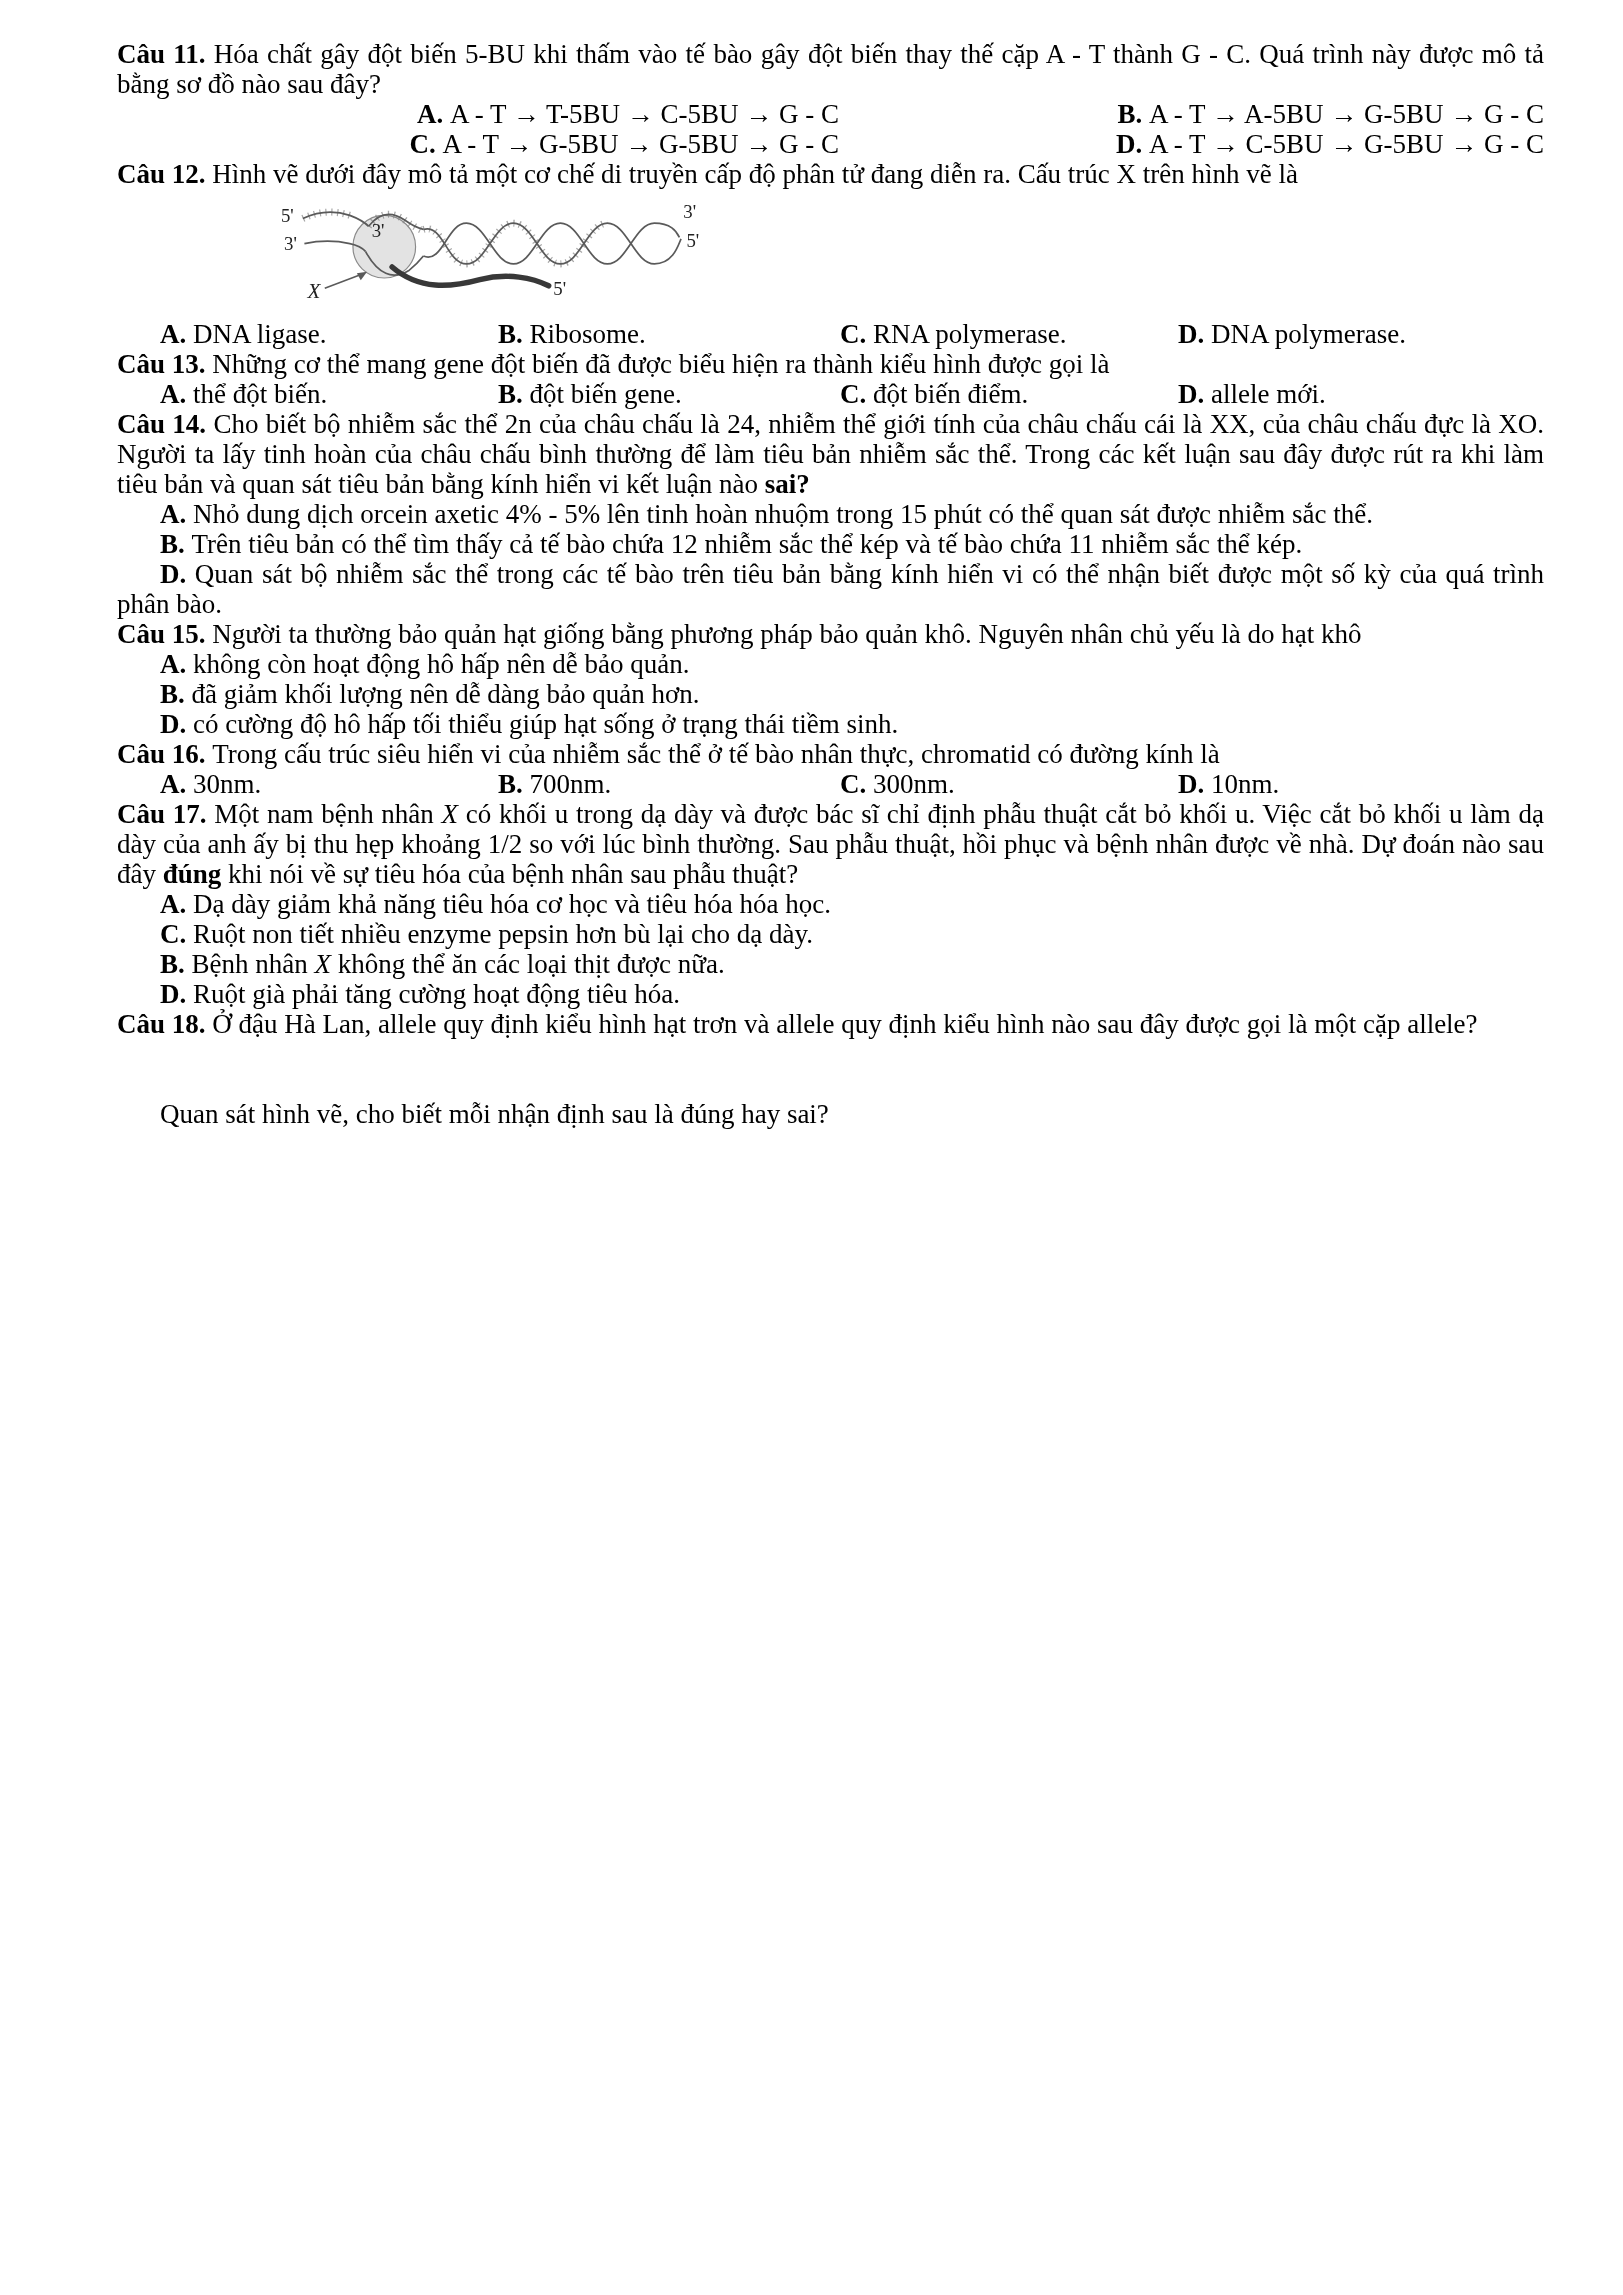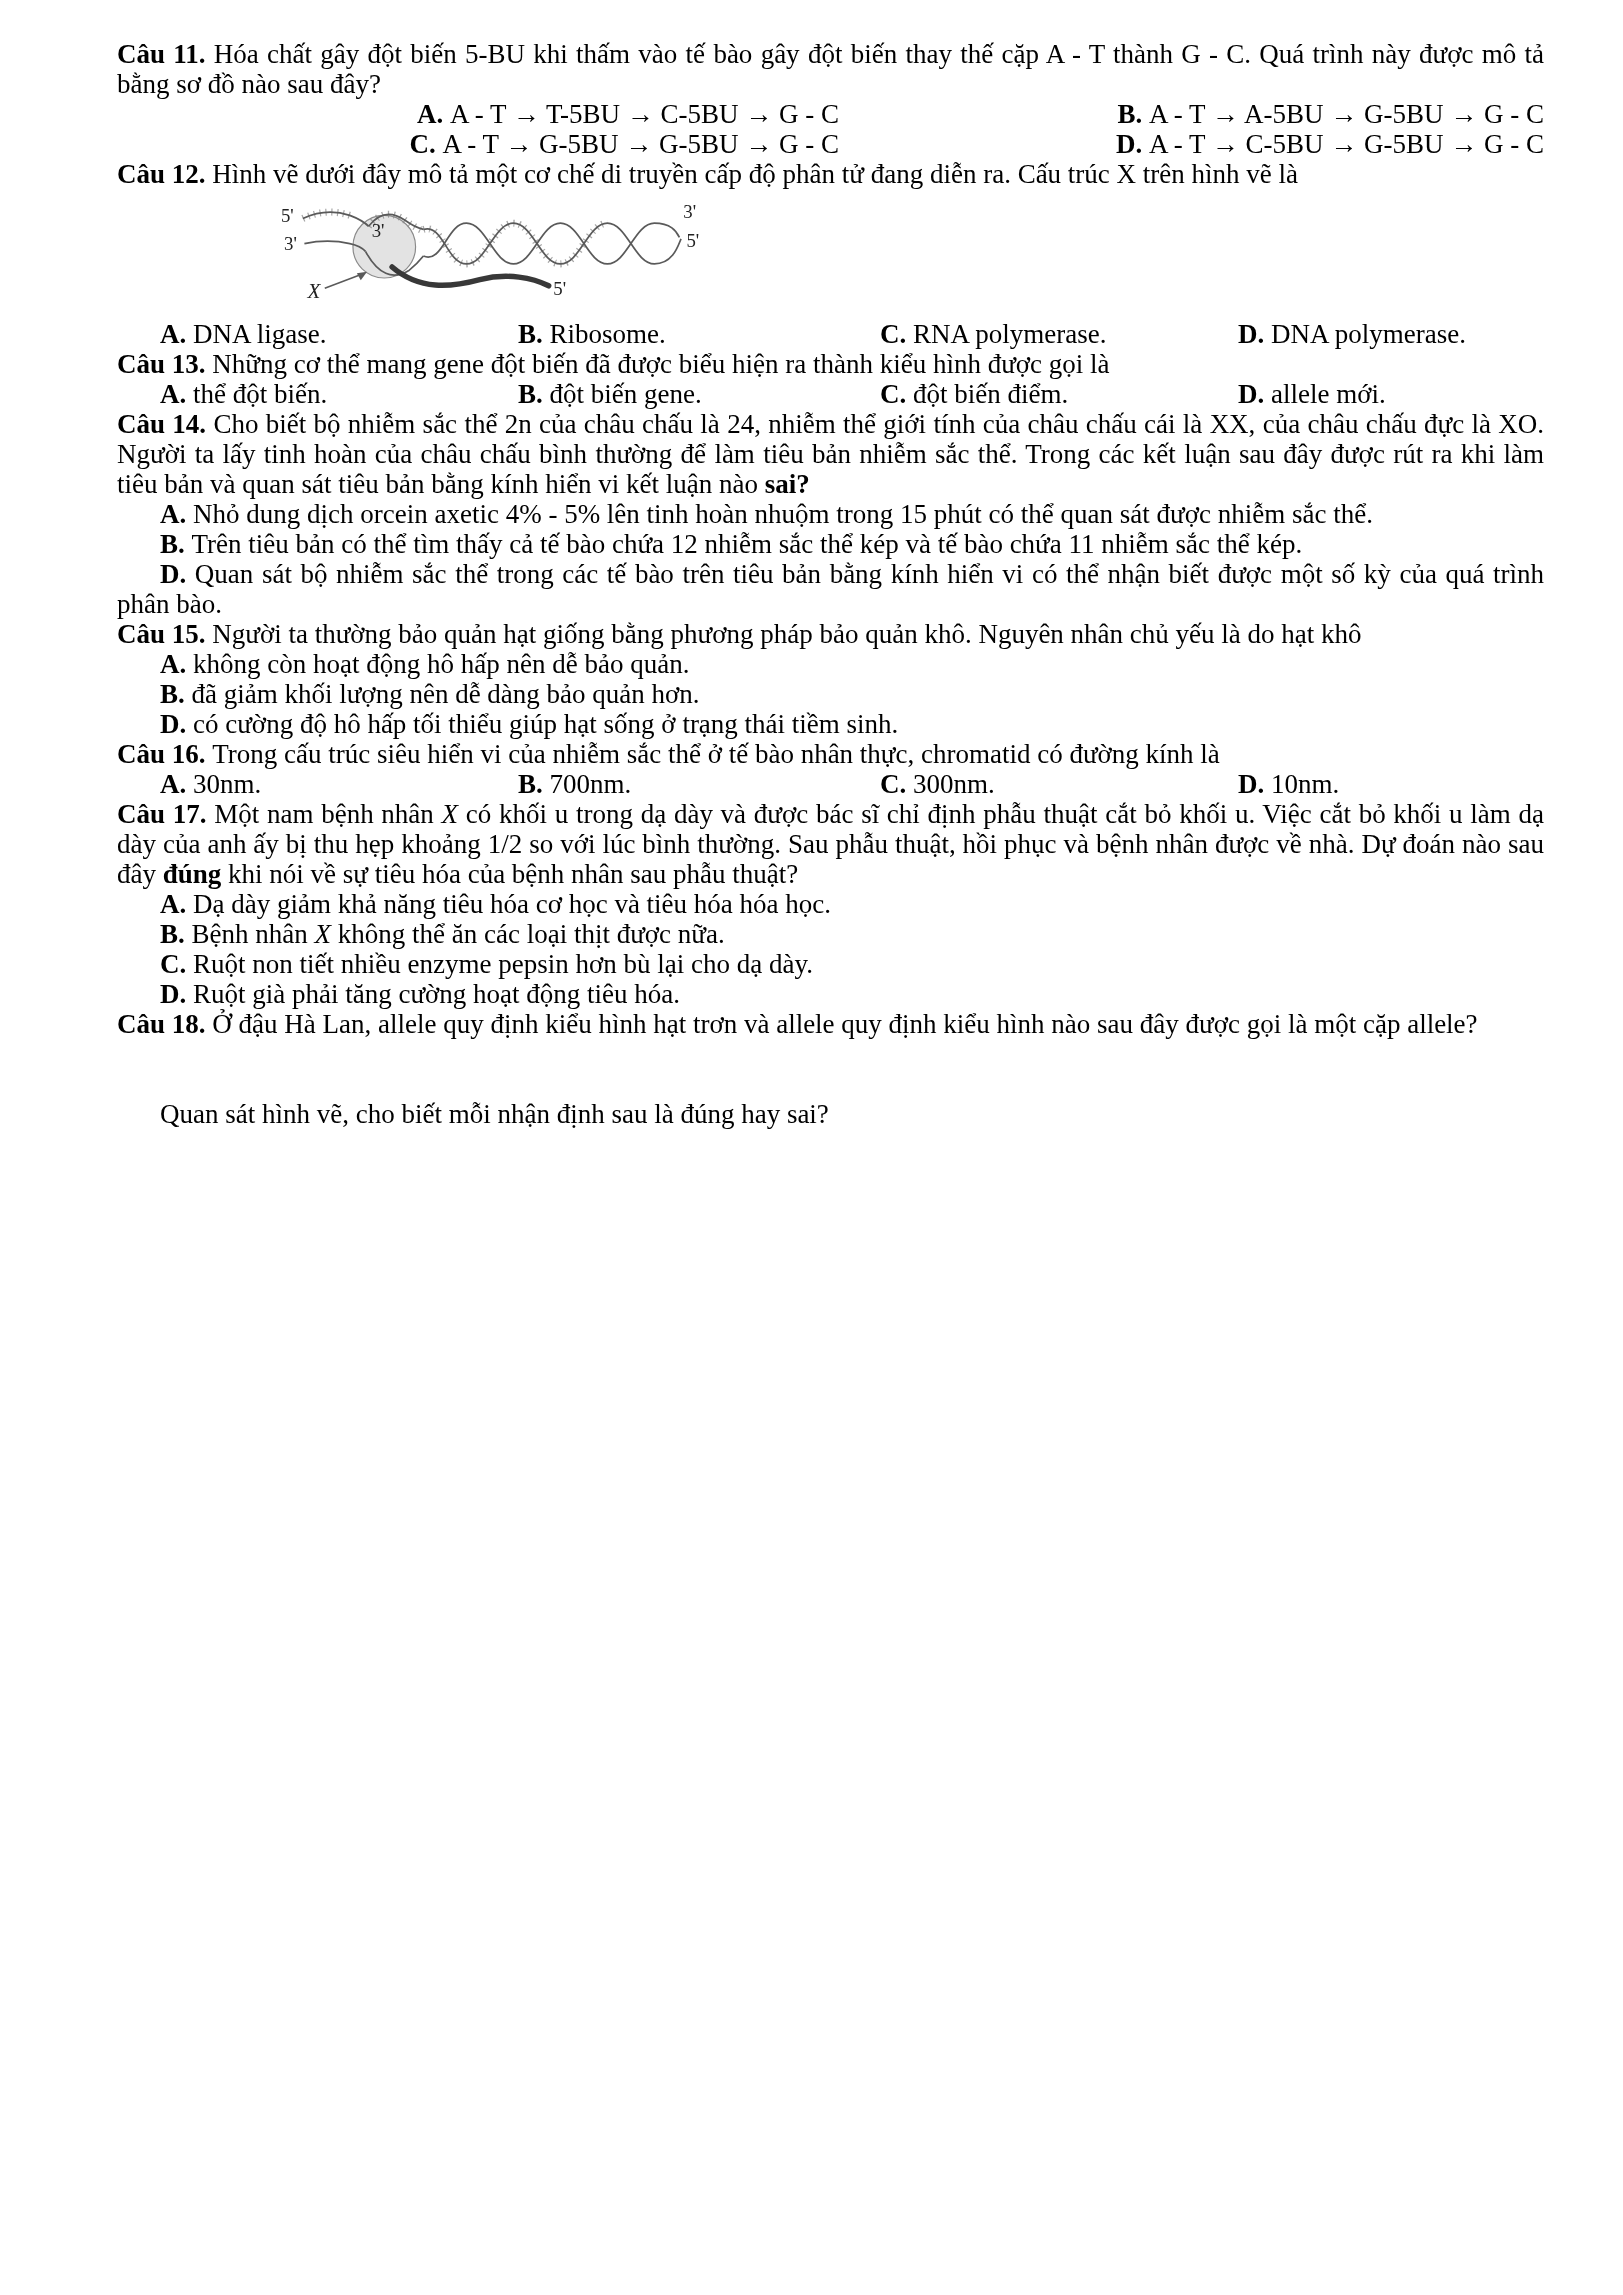--- a/index.html
+++ b/index.html
@@ -13,21 +13,21 @@
     font-size: 27px;
     line-height: 30px;
   }
   .page { padding: 39px 79px 47px 117px; }
   .para { text-align: justify; }
   .b { font-weight: 700; }
   .i { font-style: italic; }
   .block { margin: 0; }
   .opts { margin: 0; }
   .grid-2 { display: grid; grid-template-columns: 679px 1fr; padding-left: 43px; text-align: right; }
-  .grid-4 { display: grid; grid-template-columns: 338px 342px 338px 1fr; padding-left: 43px; gap: 20px; }
+  .grid-4 { display: grid; grid-template-columns: 338px 342px 338px 1fr; padding-left: 43px; }
   .stacked .opt { text-indent: 43px; text-align: justify; }
   .extra { text-indent: 43px; }
   .figure { margin: 6.3px 0 4.7px 157px; }
   .figure svg { display: block; }
   .lbl {
     font-family: "Liberation Serif", serif;
     font-size: 24px;
     fill: #222222;
   }
   .xlbl {
@@ -125,22 +125,22 @@
         <div class="opt"><span class="b">A. </span><span>30nm.</span></div>
         <div class="opt"><span class="b">B. </span><span>700nm.</span></div>
         <div class="opt"><span class="b">C. </span><span>300nm.</span></div>
         <div class="opt"><span class="b">D. </span><span>10nm.</span></div>
       </div>
     </div>
     <div class="block">
       <div class="para"><span class="b">Câu 17. </span><span>Một nam bệnh nhân </span><span class="i">X</span><span> có khối u trong dạ dày và được bác sĩ chỉ định phẫu thuật cắt bỏ khối u. Việc cắt bỏ khối u làm dạ dày của anh ấy bị thu hẹp khoảng 1/2 so với lúc bình thường. Sau phẫu thuật, hồi phục và bệnh nhân được về nhà. Dự đoán nào sau đây </span><span class="b">đúng</span><span> khi nói về sự tiêu hóa của bệnh nhân sau phẫu thuật?</span></div>
       <div class="opts stacked">
         <div class="opt"><span class="b">A. </span><span>Dạ dày giảm khả năng tiêu hóa cơ học và tiêu hóa hóa học.</span></div>
+        <div class="opt"><span class="b">C. </span><span>Ruột non tiết nhiều enzyme pepsin hơn bù lại cho dạ dày.</span></div>
         <div class="opt"><span class="b">B. </span><span>Bệnh nhân </span><span class="i">X</span><span> không thể ăn các loại thịt được nữa.</span></div>
-        <div class="opt"><span class="b">C. </span><span>Ruột non tiết nhiều enzyme pepsin hơn bù lại cho dạ dày.</span></div>
         <div class="opt"><span class="b">D. </span><span>Ruột già phải tăng cường hoạt động tiêu hóa.</span></div>
       </div>
     </div>
     <div class="block">
       <div class="para"><span class="b">Câu 18. </span><span>Ở đậu Hà Lan, allele quy định kiểu hình hạt trơn và allele quy định kiểu hình nào sau đây được gọi là một cặp allele?</span></div>
     </div>
     <div class="block" style="margin-top: 60px;">
       <div class="para extra">Quan sát hình vẽ, cho biết mỗi nhận định sau là đúng hay sai?</div>
     </div>
   </div>

